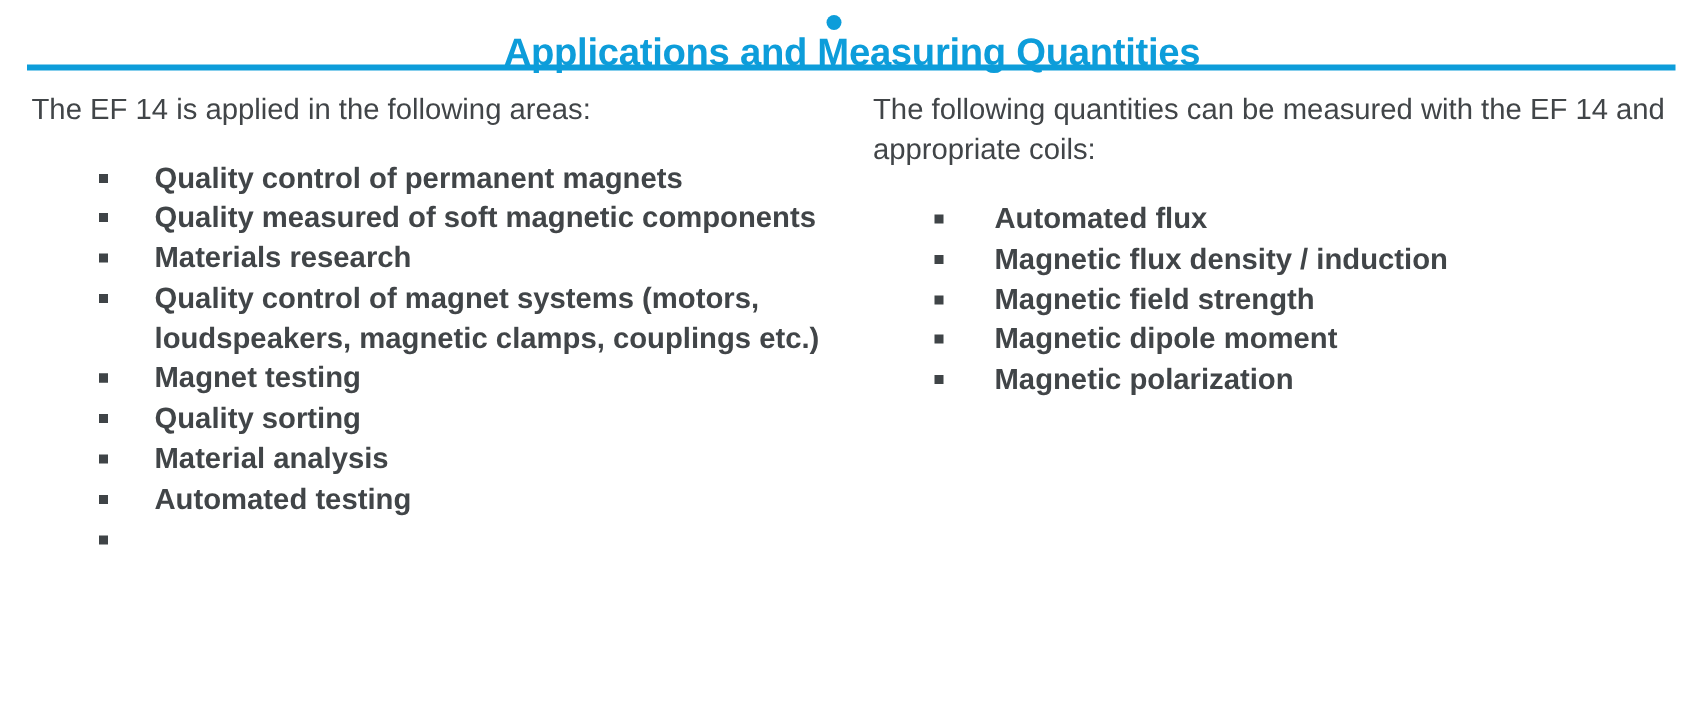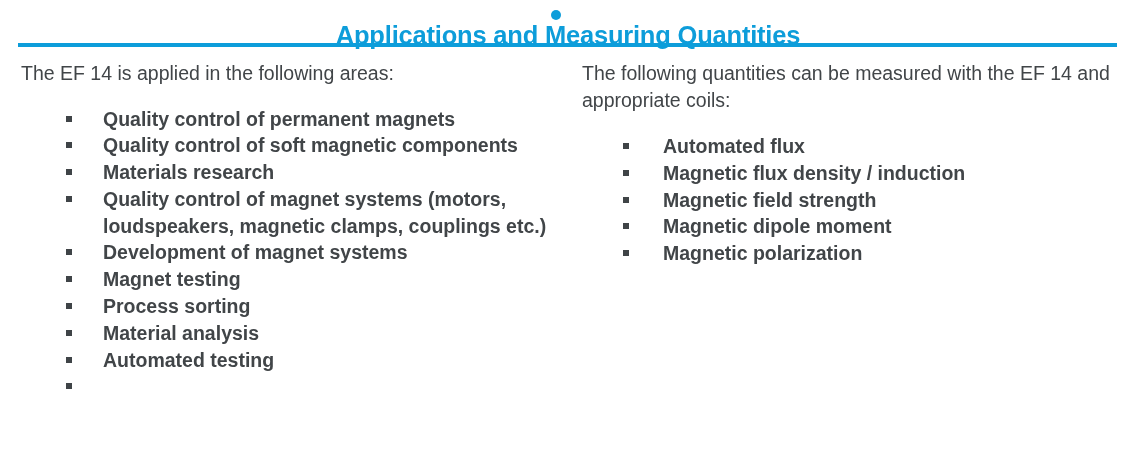--- a/index.html
+++ b/index.html
@@ -119,41 +119,40 @@
 
   <div class="column column-left">
     <p class="intro">The EF 14 is applied in the following areas:</p>
     <ul class="bullet-list">
       <li class="bullet-item">
         <span class="bullet-marker"></span>
         <span class="bullet-text">Quality control of permanent magnets</span>
       </li>
       <li class="bullet-item">
         <span class="bullet-marker"></span>
-        <span class="bullet-text">Quality control of soft magnetic components</span>
+        <span class="bullet-text">Quality measured of soft magnetic components</span>
       </li>
       <li class="bullet-item">
         <span class="bullet-marker"></span>
         <span class="bullet-text">Materials research</span>
       </li>
       <li class="bullet-item">
         <span class="bullet-marker"></span>
         <span class="bullet-text">Quality control of magnet systems (motors, loudspeakers, magnetic clamps, couplings etc.)</span>
       </li>
       <li class="bullet-item">
         <span class="bullet-marker"></span>
-        <span class="bullet-text">Development of magnet systems</span>
       </li>
       <li class="bullet-item">
         <span class="bullet-marker"></span>
         <span class="bullet-text">Magnet testing</span>
       </li>
       <li class="bullet-item">
         <span class="bullet-marker"></span>
-        <span class="bullet-text">Process sorting</span>
+        <span class="bullet-text">Quality sorting</span>
       </li>
       <li class="bullet-item">
         <span class="bullet-marker"></span>
         <span class="bullet-text">Material analysis</span>
       </li>
       <li class="bullet-item">
         <span class="bullet-marker"></span>
         <span class="bullet-text">Automated testing</span>
       </li>
       <li class="bullet-item">

